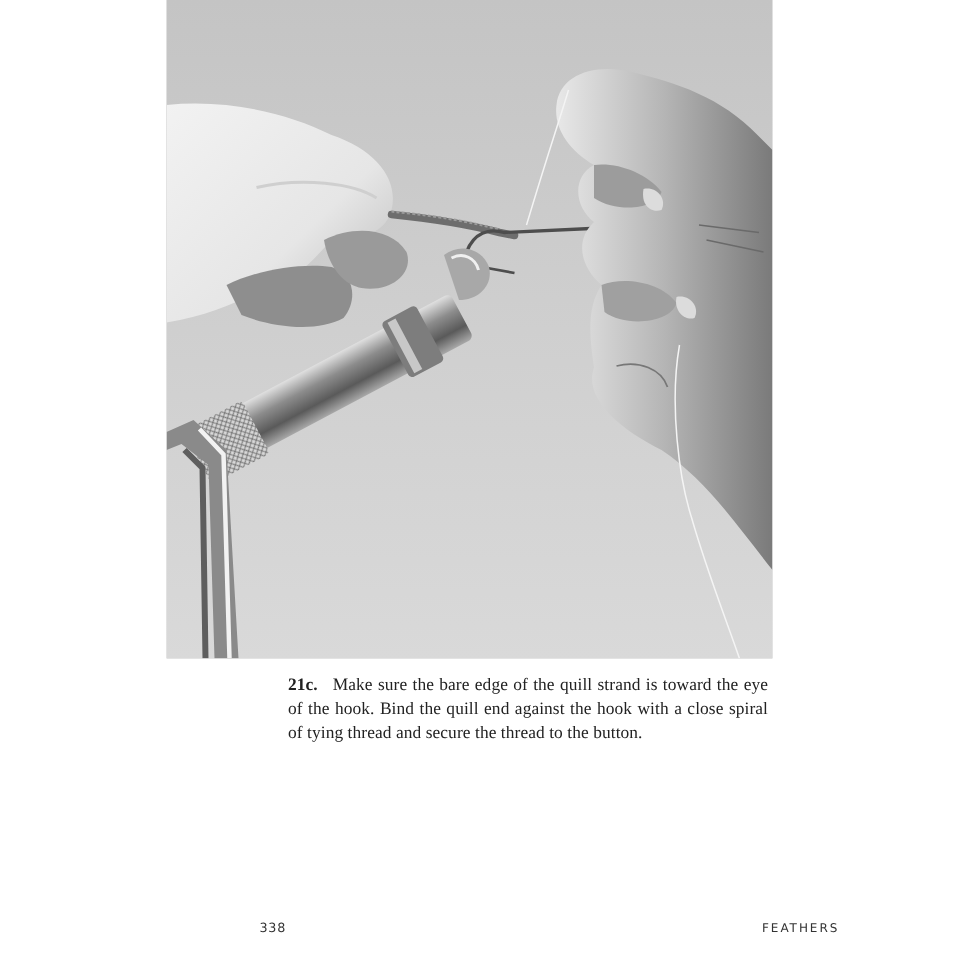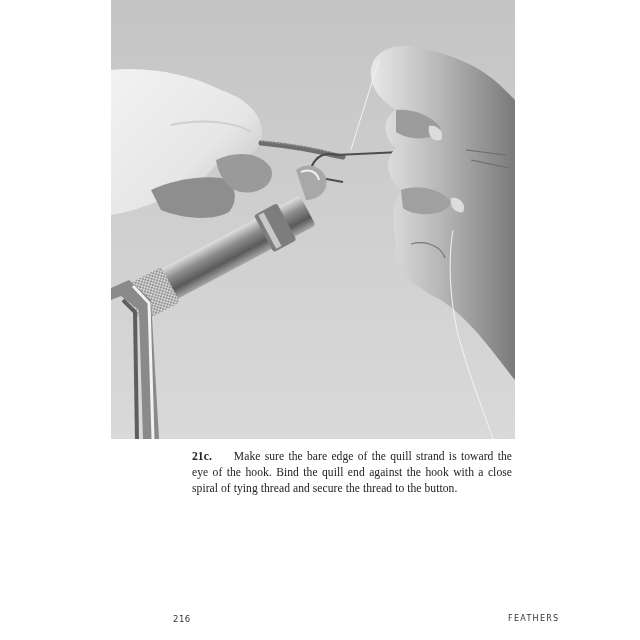--- a/index.html
+++ b/index.html
@@ -10,21 +10,21 @@
     .photo {
       position: absolute; left: 111px; top: 0; width: 404px; height: 439px;
       background: #c9c9c9; overflow: hidden;
     }
     .photo svg { display: block; }
     .caption {
       position: absolute; left: 192px; top: 449px; width: 320px;
       font-size: 11.6px; line-height: 16px; color: #222222; text-align: justify;
       letter-spacing: 0.05px;
     }
-    .caption .fig-num { font-weight: bold; margin-right: 22px; }
+    .caption .fig-num { font-weight: bold; margin-right: 10px; }
     .footer-page {
       position: absolute; left: 173px; top: 614px;
       font-family: "DejaVu Sans", sans-serif; font-size: 8.5px; color: #333333; letter-spacing: 0.5px;
     }
     .footer-section {
       position: absolute; left: 474px; top: 614px;
       font-family: "DejaVu Sans", sans-serif; font-size: 8px; color: #333333; letter-spacing: 1.3px; padding-left: 34px;
     }
   </style>
 </head>
@@ -100,14 +100,14 @@
 
     <path d="M268 60 C262 80 255 100 240 150" stroke="#f4f4f4" stroke-width="1" fill="none"></path>
     <path d="M342 230 C335 270 342 320 350 345 C360 380 372 410 382 439" stroke="#f4f4f4" stroke-width="1" fill="none"></path>
   </svg>
 </div>
 
 <div class="caption">
   <span class="fig-num">21c.</span><span>Make sure the bare edge of the quill strand is toward the eye of the hook. Bind the quill end against the hook with a close spiral of tying thread and secure the thread to the button.</span>
 </div>
 
-<div class="footer-page">216</div>
+<div class="footer-page">338</div>
 <div class="footer-section">FEATHERS</div>
 
 </body></html>

